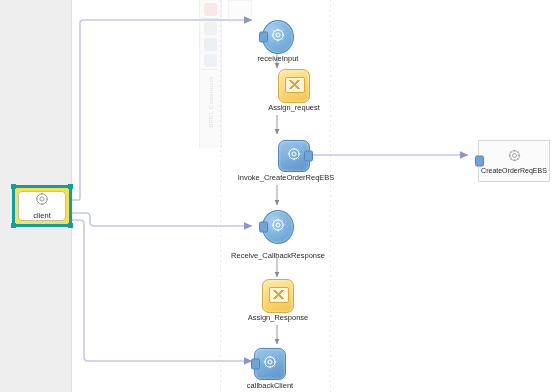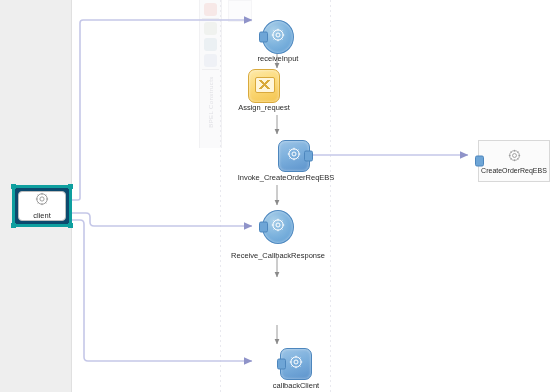--- a/index.html
+++ b/index.html
@@ -108,21 +108,21 @@
   }
   .nub-left{
     position:absolute;left:-4px;top:50%;transform:translateY(-50%);
     width:7px;height:9px;border-radius:2px;
     background:#6ea5d6;border:1px solid #4d86bd;
   }
 
   
   .client-wrap{
     position:absolute;left:12px;top:185px;width:60px;height:42px;
-    border:3px solid #0e9f9f;background:#0c4a6e;
+    border:3px solid #0e9f9f;background:#fde047;
     box-sizing:border-box;
   }
   .client-inner{
     position:absolute;left:3px;top:3px;right:3px;bottom:3px;
     background:#ffffff;border:1px solid #bdbdbd;border-radius:4px;
     display:flex;flex-direction:column;align-items:center;justify-content:center;
   }
   .client-label{font-size:7.5px;color:#2a2a2a;margin-top:1px;}
   .client-handle{
     position:absolute;width:5px;height:5px;background:#0e9f9f;
@@ -235,21 +235,21 @@
             <line x1="16.8" y1="16.8" x2="19" y2="19"></line>
             <line x1="19" y1="5" x2="16.8" y2="7.2"></line>
             <line x1="7.2" y1="16.8" x2="5" y2="19"></line>
           </g>
         </svg>
       </span>
     </div>
     <span class="node-label" style="top:34px;">receiveInput</span>
   </div>
 
-  <div class="node" style="left:248px;top:69px;">
+  <div class="node" style="left:278px;top:69px;">
     <div class="shape-assign">
       <span class="assign-glyph"></span>
     </div>
     <span class="node-label" style="top:34px;">Assign_request</span>
   </div>
 
   <div class="node" style="left:262px;top:140px;padding-left:16px;">
     <div class="shape-rsquare">
       <span class="nub"></span>
       <span class="gear">
@@ -288,22 +288,28 @@
             <line x1="16.8" y1="16.8" x2="19" y2="19"></line>
             <line x1="19" y1="5" x2="16.8" y2="7.2"></line>
             <line x1="7.2" y1="16.8" x2="5" y2="19"></line>
           </g>
         </svg>
       </span>
     </div>
     <span class="node-label" style="top:41px;">Receive_CallbackResponse</span>
   </div>
 
-
-  <div class="node" style="left:280px;top:348px;">
+  <div class="node" style="left:262px;top:279px;">
+    <div class="shape-assign">
+      <span class="assign-glyph"></span>
+    </div>
+    <span class="node-label" style="top:34px;">Assign_Response</span>
+  </div>
+
+  <div class="node" style="left:254px;top:348px;">
     <div class="shape-rsquare">
       <span class="nub-left"></span>
       <span class="gear">
         <svg width="15" height="15" viewBox="0 0 24 24">
           <circle cx="12" cy="12" r="8.2" fill="none" stroke="#ffffff" stroke-width="1.6"></circle>
           <circle cx="12" cy="12" r="3.2" fill="none" stroke="#ffffff" stroke-width="1.6"></circle>
           <g stroke="#ffffff" stroke-width="1.5">
             <line x1="12" y1="2" x2="12" y2="5"></line>
             <line x1="12" y1="19" x2="12" y2="22"></line>
             <line x1="2" y1="12" x2="5" y2="12"></line>

